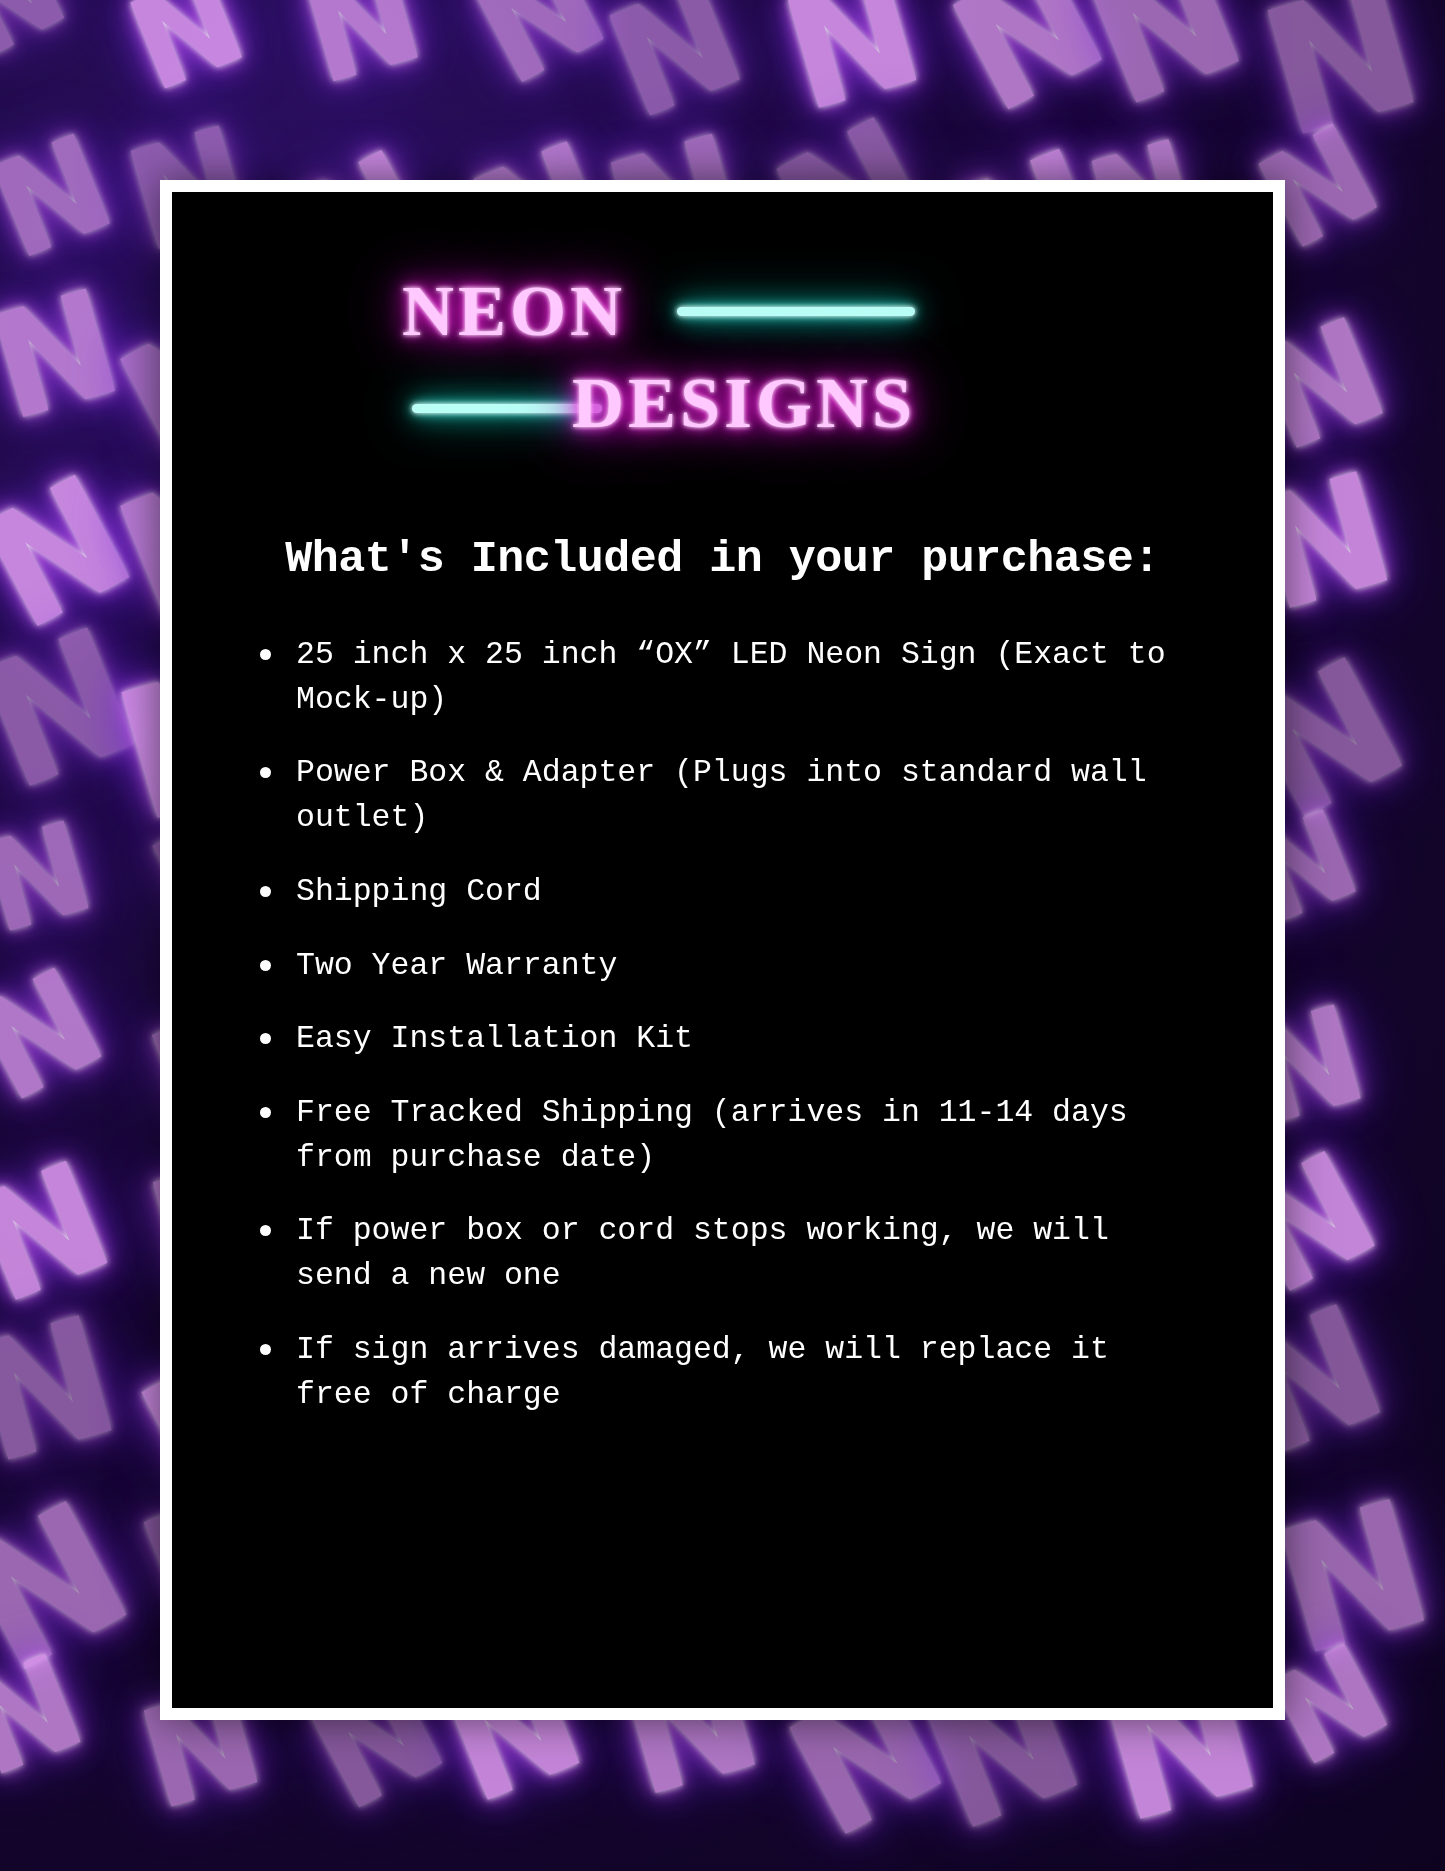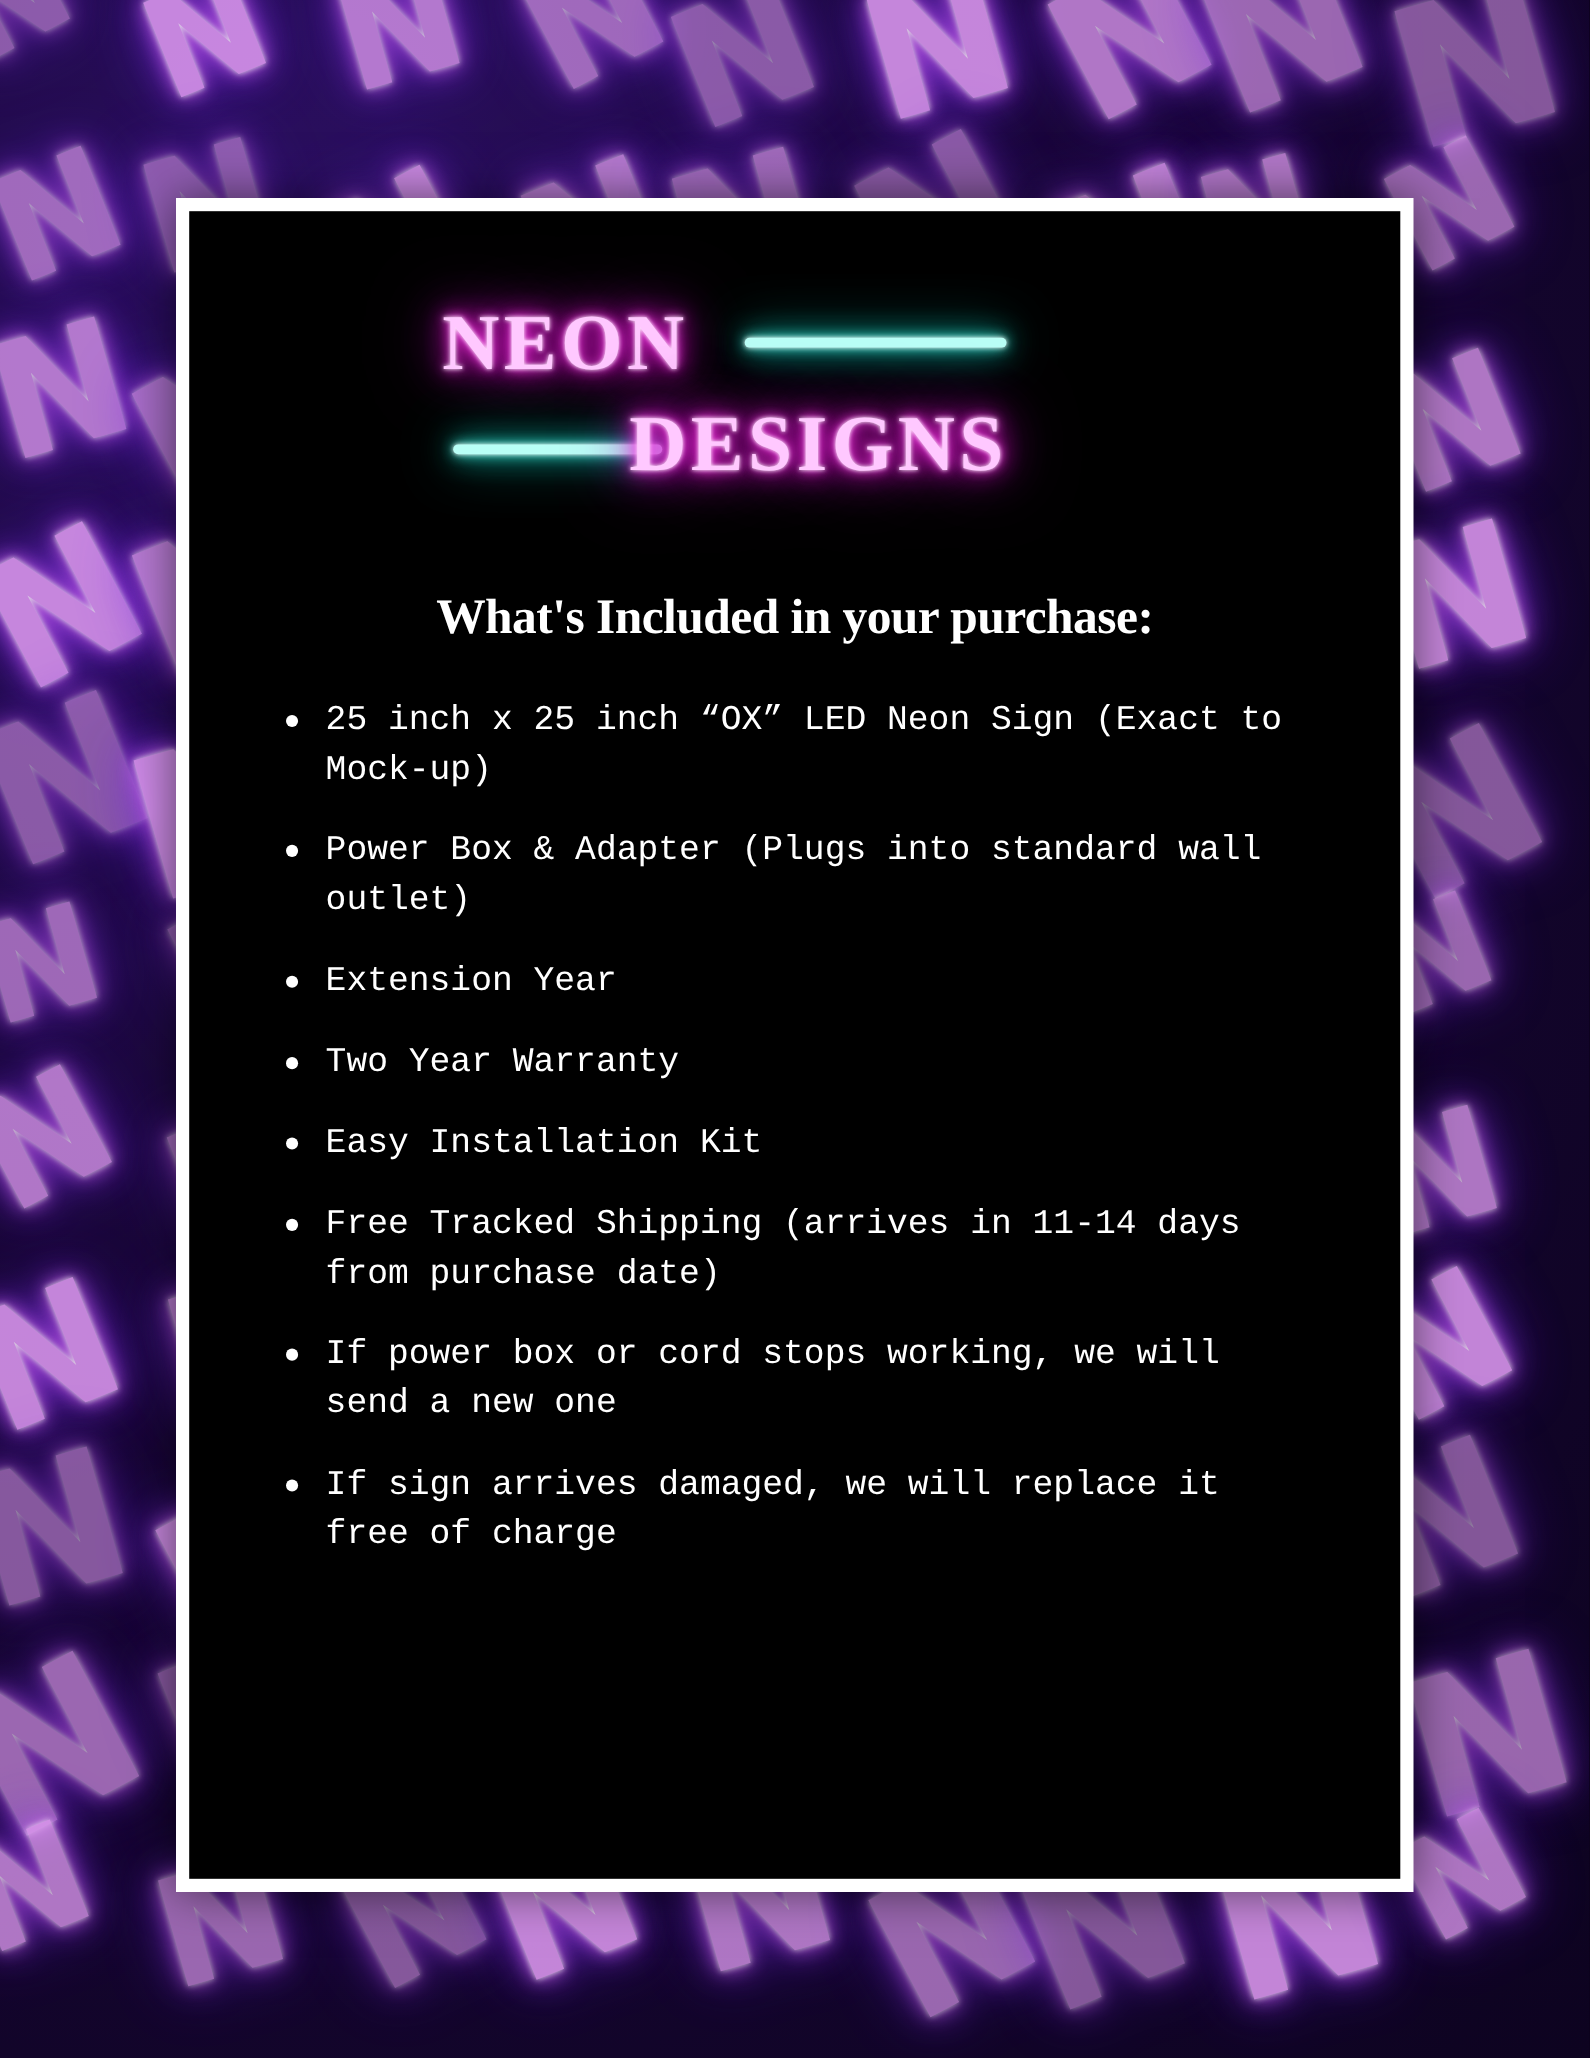--- a/index.html
+++ b/index.html
@@ -106,21 +106,21 @@
   }
   #bar-bottom {
     left: 240px;
     top: 172px;
     width: 190px;
   }
 
   
   #heading {
     color: #ffffff;
-    font-family: Liberation Serif, serif;
+    font-family: Liberation Mono, monospace;
     font-weight: 700;
     font-size: 45px;
     text-align: center;
     letter-spacing: -0.5px;
     margin: 52px 40px 0 40px;
   }
 
   
   #included-list {
     list-style: none;
@@ -260,21 +260,21 @@
       <div class="neon-bar" id="bar-top"></div>
       <div class="neon-bar" id="bar-bottom"></div>
       <div class="neon-word" id="logo-designs">DESIGNS</div>
     </div>
 
     <h1 id="heading">What's Included in your purchase:</h1>
 
     <ul id="included-list">
       <li>25 inch x 25 inch “OX”  LED Neon Sign (Exact to Mock-up)</li>
       <li>Power Box &amp; Adapter (Plugs into standard wall outlet)</li>
-      <li>Extension Year</li>
+      <li>Shipping Cord</li>
       <li>Two Year Warranty</li>
       <li>Easy Installation Kit</li>
       <li>Free Tracked Shipping (arrives in 11-14 days from purchase date)</li>
       <li>If power box or cord stops working, we will send a new one</li>
       <li>If sign arrives damaged, we will replace it free of charge</li>
     </ul>
 
   </div>
 </div>
 

